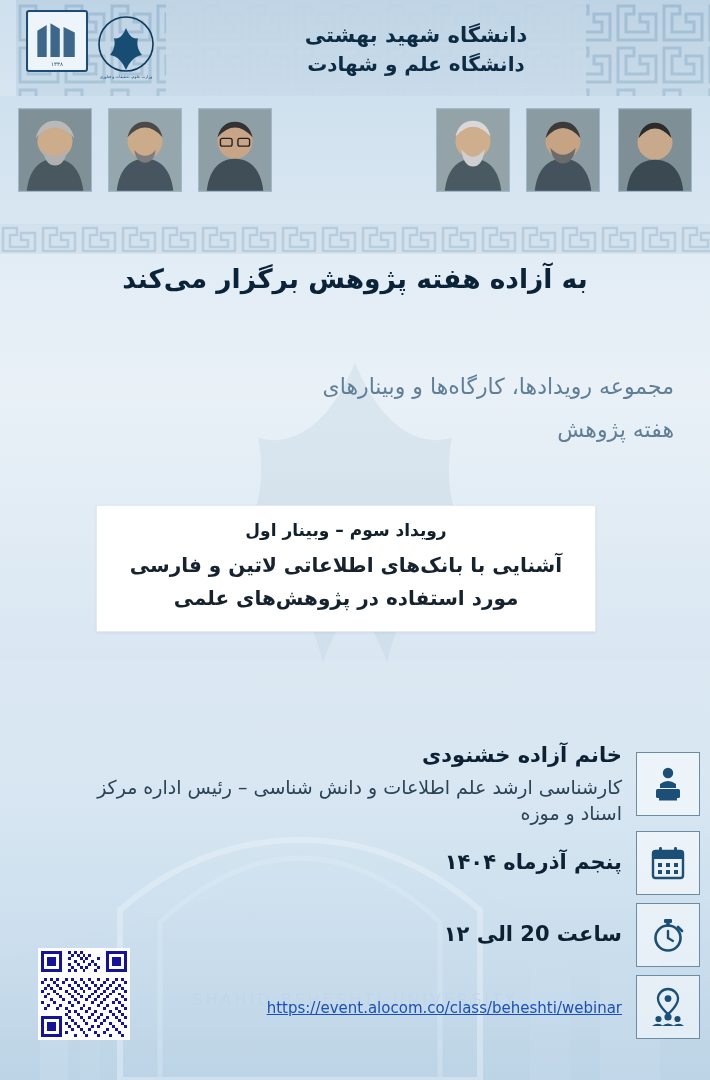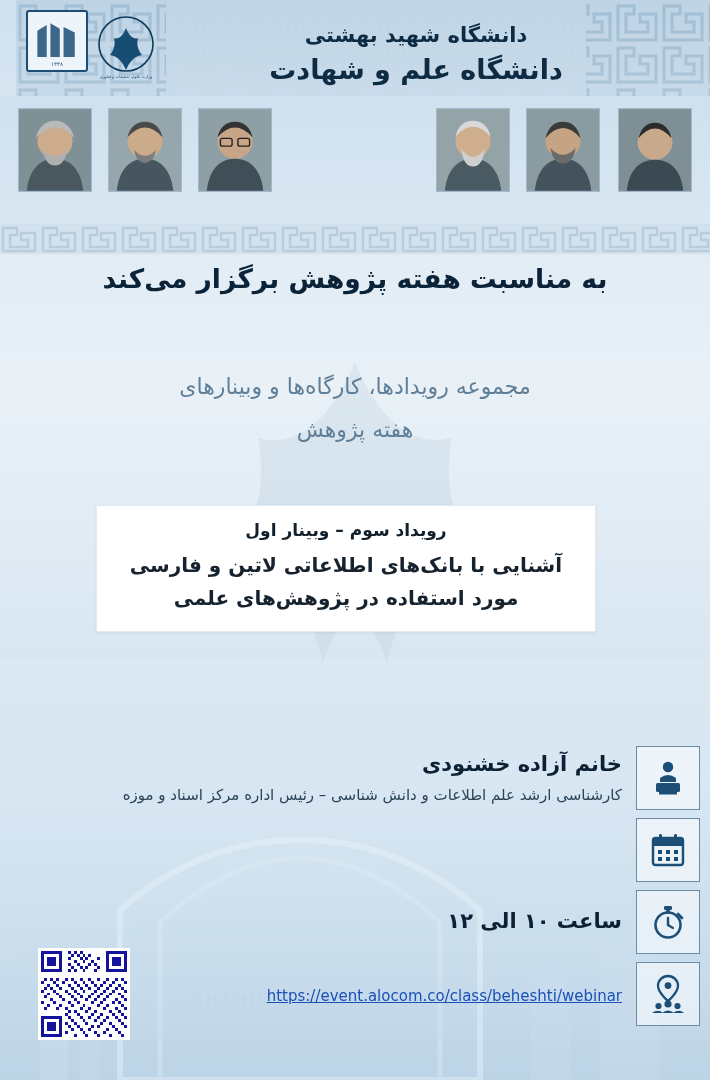--- a/index.html
+++ b/index.html
@@ -50,21 +50,21 @@
   .header-titles{
     position:absolute; right:130px; top:20px;
     text-align:center; width:360px;
     z-index:6;
   }
   .header-titles .t1{
     font-size:21px; font-weight:bold; color:#0e2b44; line-height:1.45;
     letter-spacing:-.2px;
   }
   .header-titles .t2{
-    font-size:27px; font-weight:bold; color:#0e2b44; line-height:1.45;
+    font-size:20px; font-weight:bold; color:#0e2b44; line-height:1.45;
   }
   .logo-emblem{
     position:absolute; left:78px; top:14px; width:64px; height:66px; z-index:7;
   }
   .logo-univ{
     position:absolute; left:10px; top:10px; width:62px; height:62px;
     border:2px solid #1d4d75; border-radius:3px; background:#e8f1f8;
     z-index:7; overflow:hidden;
   }
 
@@ -91,21 +91,21 @@
   .headline{
     position:absolute; right:0; left:0; top:258px;
     text-align:center; z-index:6; padding:0 18px;
   }
   .headline .h1{
     font-size:26.5px; font-weight:bold; color:#0b2339;
     line-height:1.55; letter-spacing:-.3px;
   }
   .sub{
     position:absolute; left:0; right:0; top:366px;
-    text-align:center; z-index:6; padding:0 36px;
+    text-align:right; z-index:6; padding:0 36px;
   }
   .sub .s{
     font-size:22px; color:#5f7f99; line-height:1.95;
   }
 
   
   .eventbox{
     position:absolute; left:96px; top:505px; width:500px;
     background:#ffffff; border:1px solid #e2e9ef;
     padding:14px 18px 16px; z-index:7; text-align:center;
@@ -127,21 +127,21 @@
     padding-right:10px; min-height:72px;
   }
   .icobox{
     width:64px; height:64px; min-width:64px;
     border:1px solid #6c8ca6; background:rgba(255,255,255,.55);
     display:flex; align-items:center; justify-content:center;
     margin-left:14px;
   }
   .rowtext{ flex:1; text-align:right; padding-left:14px; }
   .r-main{ font-size:21px; color:#0d2134; font-weight:bold; line-height:1.3;}
-  .r-sub{ font-size:15px; color:#2b4356; margin-top:6px; line-height:1.35;}
+  .r-sub{ font-size:19px; color:#2b4356; margin-top:6px; line-height:1.35;}
 
   .note{ font-size:14px; color:#13293d; line-height:1.5; }
   .link{ font-size:15px; color:#1b50b8; text-decoration:underline; direction:ltr; display:inline-block; margin-top:3px;}
 
   
   .qr{
     position:absolute; left:38px; bottom:40px; width:92px; height:92px; z-index:8;
     background:#fff; padding:3px;
   }
 
@@ -278,21 +278,21 @@
     <defs>
       <pattern id="kuf2" width="40" height="30" patternUnits="userSpaceOnUse">
         <rect width="40" height="30" fill="#c8dae9"></rect>
         <path d="M3,4 h14 v7 h-7 v12 h18 v-7 h-7 v-7 h14 v18 h-32 Z" fill="none" stroke="#8fb0c9" stroke-width="2.5"></path>
       </pattern>
     </defs>
     <rect width="710" height="30" fill="url(#kuf2)"></rect>
   </svg>
 
   <div class="headline">
-    <div class="h1">به مناسبت هفته پژوهش برگزار می‌کند</div>
+    <div class="h1">به آزاده هفته پژوهش برگزار می‌کند</div>
   </div>
 
   <div class="sub">
     <div class="s">مجموعه رویدادها، کارگاه‌ها و وبینارهای</div>
     <div class="s">هفته پژوهش</div>
   </div>
 
   <div class="eventbox">
     <div class="ev-title">رویداد سوم – وبینار اول</div>
     <div class="ev-line">آشنایی با بانک‌های اطلاعاتی لاتین و فارسی</div>
@@ -324,35 +324,38 @@
           <rect x="10" y="3" width="3" height="7" rx="1.4" fill="#1b4f78"></rect>
           <rect x="25" y="3" width="3" height="7" rx="1.4" fill="#1b4f78"></rect>
           <rect x="9" y="19" width="4" height="4" fill="#1b4f78"></rect>
           <rect x="17" y="19" width="4" height="4" fill="#1b4f78"></rect>
           <rect x="25" y="19" width="4" height="4" fill="#1b4f78"></rect>
           <rect x="9" y="26" width="4" height="4" fill="#1b4f78"></rect>
           <rect x="17" y="26" width="4" height="4" fill="#1b4f78"></rect>
           <rect x="25" y="26" width="4" height="4" fill="#1b4f78"></rect>
         </svg>
       </div>
+      <div class="rowtext">
+        <div class="r-main">پنجم آذرماه ۱۴۰۴</div>
+      </div>
     </div>
 
     <div class="inforow">
       <div class="icobox">
         <svg width="38" height="38" viewBox="0 0 38 38">
           <circle cx="19" cy="22" r="12.5" fill="none" stroke="#1b4f78" stroke-width="2.6"></circle>
           <rect x="15" y="3" width="8" height="4" rx="1.2" fill="#1b4f78"></rect>
           <rect x="17.2" y="6.5" width="3.6" height="4" fill="#1b4f78"></rect>
           <path d="M29,11 l4,4" stroke="#1b4f78" stroke-width="2.6" stroke-linecap="round"></path>
           <path d="M19,22 L19,15" stroke="#1b4f78" stroke-width="2.4" stroke-linecap="round"></path>
           <path d="M19,22 L24,25" stroke="#1b4f78" stroke-width="2.2" stroke-linecap="round"></path>
         </svg>
       </div>
       <div class="rowtext">
-        <div class="r-main">ساعت ۱۰ الی ۱۲</div>
+        <div class="r-main">ساعت 20 الی ۱۲</div>
       </div>
     </div>
 
     <div class="inforow">
       <div class="icobox">
         <svg width="38" height="40" viewBox="0 0 38 40">
           <path d="M19,2 C13.5,2 9,6.4 9,11.8 C9,18.6 19,27 19,27 C19,27 29,18.6 29,11.8 C29,6.4 24.5,2 19,2 Z" fill="none" stroke="#1b4f78" stroke-width="2.3"></path>
           <circle cx="19" cy="11.6" r="3.4" fill="#1b4f78"></circle>
           <circle cx="19" cy="30" r="3.6" fill="#1b4f78"></circle>
           <circle cx="9.5" cy="32" r="3.1" fill="#1b4f78"></circle>

